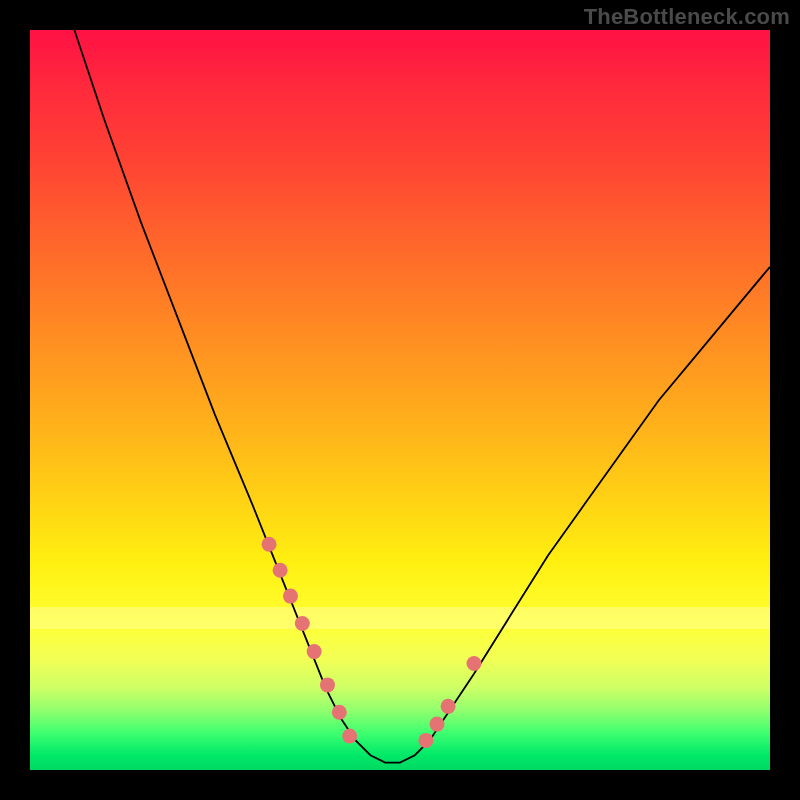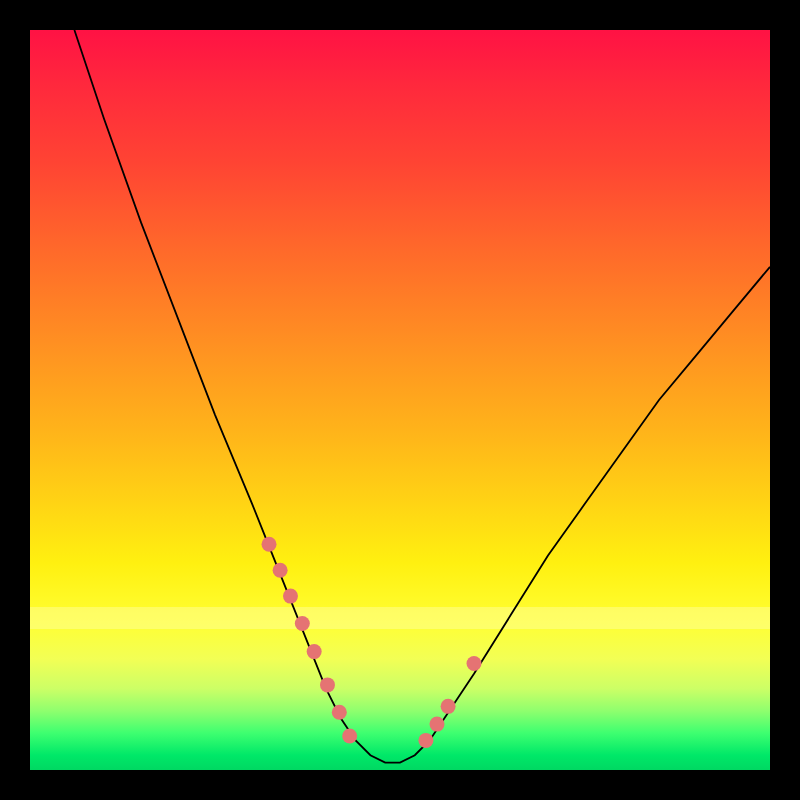--- a/index.html
+++ b/index.html
@@ -82,20 +82,21 @@
   }
   .pill {
     fill: #e57373;
     stroke: none;
   }
 </style>
 </head>
 <body>
 
 <div class="frame">
+  <div class="watermark">TheBottleneck.com</div>
 
   <div class="plot-area">
     <div class="light-band"></div>
 
     <svg class="curve" viewBox="0 0 740 740">
       <path id="curvePath" class="curve-path" d="M44.40 0.00 L74.00 88.80 L111.00 192.40 L148.00 288.60 L185.00 384.80 L222.00 473.60 L236.80 510.60 L251.60 547.60 L266.40 584.60 L281.20 621.60 L296.00 658.60 L310.80 688.20 L325.60 710.40 L340.40 725.20 L355.20 732.60 L370.00 732.60 L384.80 725.20 L399.60 710.40 L414.40 688.20 L444.00 643.80 L481.00 584.60 L518.00 525.40 L555.00 473.60 L592.00 421.80 L629.00 370.00 L666.00 325.60 L703.00 281.20 L740.00 236.80"></path>
       <g id="markerGroup">
           <circle cx="239.02" cy="514.30" r="7.5" class="dot"></circle>
           <circle cx="250.12" cy="540.20" r="7.5" class="dot"></circle>
           <circle cx="260.48" cy="566.10" r="7.5" class="dot"></circle>

